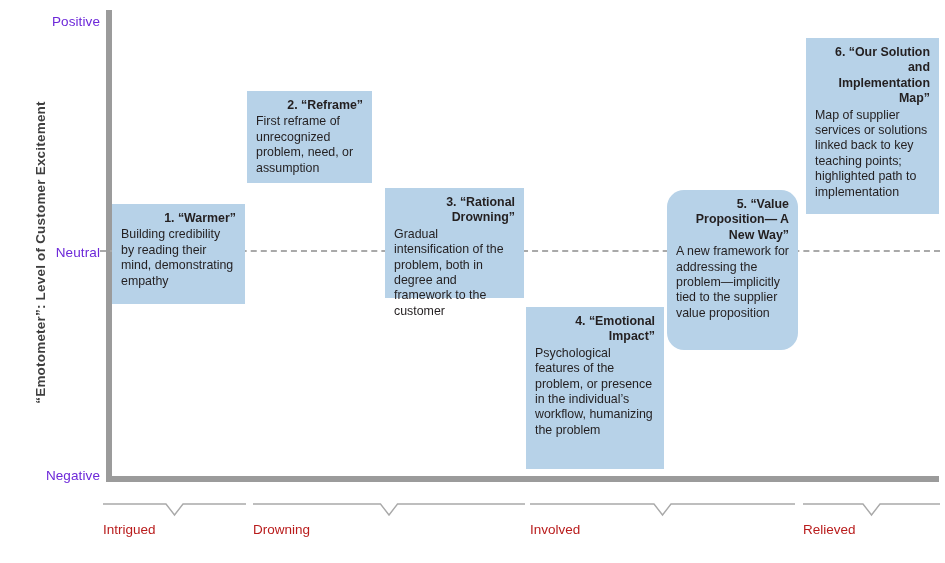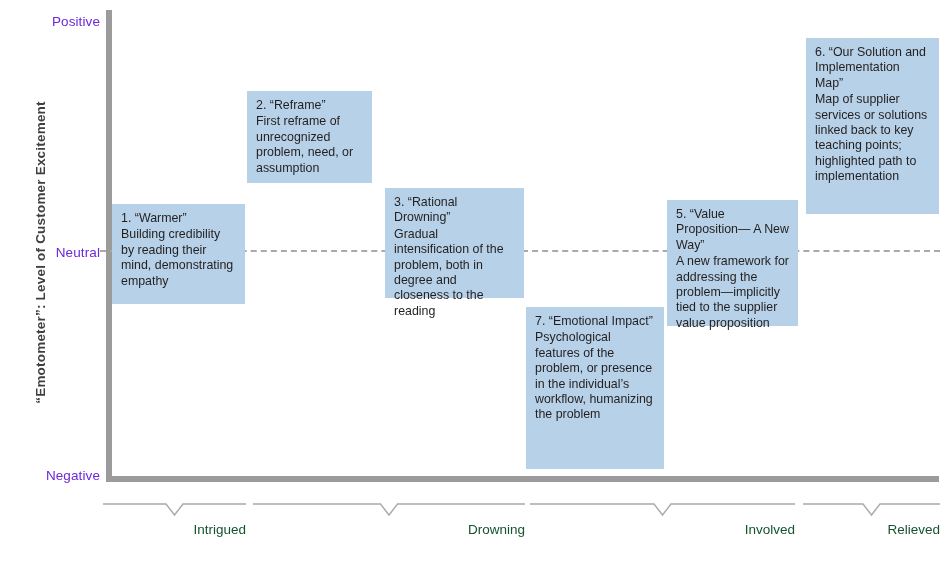--- a/index.html
+++ b/index.html
@@ -91,49 +91,49 @@
     position: absolute;
     background: #b7d2e8;
     box-sizing: border-box;
     padding: 7px 9px 8px 9px;
     color: #231f20;
     font-size: 12.4px;
     line-height: 15.4px;
   }
   .stepbox .bt {
     display: block;
-    font-weight: normal;
-    text-align: left;
+    font-weight: bold;
+    text-align: right;
     margin-bottom: 1px;
   }
   .stepbox .bb {
     display: block;
     text-align: left;
   }
 
   #box-1 { left: 112px; top: 204px; width: 133px; height: 100px; }
   #box-2 { left: 247px; top:  91px; width: 125px; height:  92px; }
   #box-3 { left: 385px; top: 188px; width: 139px; height: 110px; }
   #box-4 { left: 526px; top: 307px; width: 138px; height: 162px; }
-  #box-5 { left: 667px; top: 200px; width: 131px; height: 126px; }
+  #box-5 { left: 667px; top: 190px; width: 131px; height: 160px; border-radius: 17px; }
   #box-6 { left: 806px; top:  38px; width: 133px; height: 176px; }
 
   
   .bracket {
     position: absolute;
     top: 503px;
     height: 16px;
   }
   .bracket svg { display: block; }
   .bracket-label {
     position: absolute;
     top: 522px;
-    text-align: right;
-    font-size: 13.5px;
-    color: #14532d;
+    text-align: left;
+    font-size: 13.5px;
+    color: #b91c1c;
     white-space: nowrap;
   }
 
   #bracket-1 { left: 103px;  width: 143px; }
   #bracket-2 { left: 253px;  width: 272px; }
   #bracket-3 { left: 530px;  width: 265px; }
   #bracket-4 { left: 803px;  width: 137px; }
   #bracket-label-1 { left: 103px;  width: 143px; }
   #bracket-label-2 { left: 253px;  width: 272px; }
   #bracket-label-3 { left: 530px;  width: 265px; }
@@ -180,25 +180,25 @@
     <span class="bb">Building credibility by reading their mind, demonstrating empathy</span>
   </div>
 
   <div class="stepbox" id="box-2">
     <span class="bt">2. “Reframe”</span>
     <span class="bb">First reframe of unrecognized problem, need, or assumption</span>
   </div>
 
   <div class="stepbox" id="box-3">
     <span class="bt">3. “Rational Drowning”</span>
-    <span class="bb">Gradual intensification of the problem, both in degree and closeness to the reading</span>
+    <span class="bb">Gradual intensification of the problem, both in degree and framework to the customer</span>
   </div>
 
   <div class="stepbox" id="box-4">
-    <span class="bt">7. “Emotional Impact”</span>
+    <span class="bt">4. “Emotional Impact”</span>
     <span class="bb">Psychological features of the problem, or presence in the individual’s workflow, humanizing the problem</span>
   </div>
 
   <div class="stepbox" id="box-5">
     <span class="bt">5. “Value Proposition— A New Way”</span>
     <span class="bb">A new framework for addressing the problem—implicitly tied to the supplier value proposition</span>
   </div>
 
   <div class="stepbox" id="box-6">
     <span class="bt">6. “Our Solution and Implementation Map”</span>

